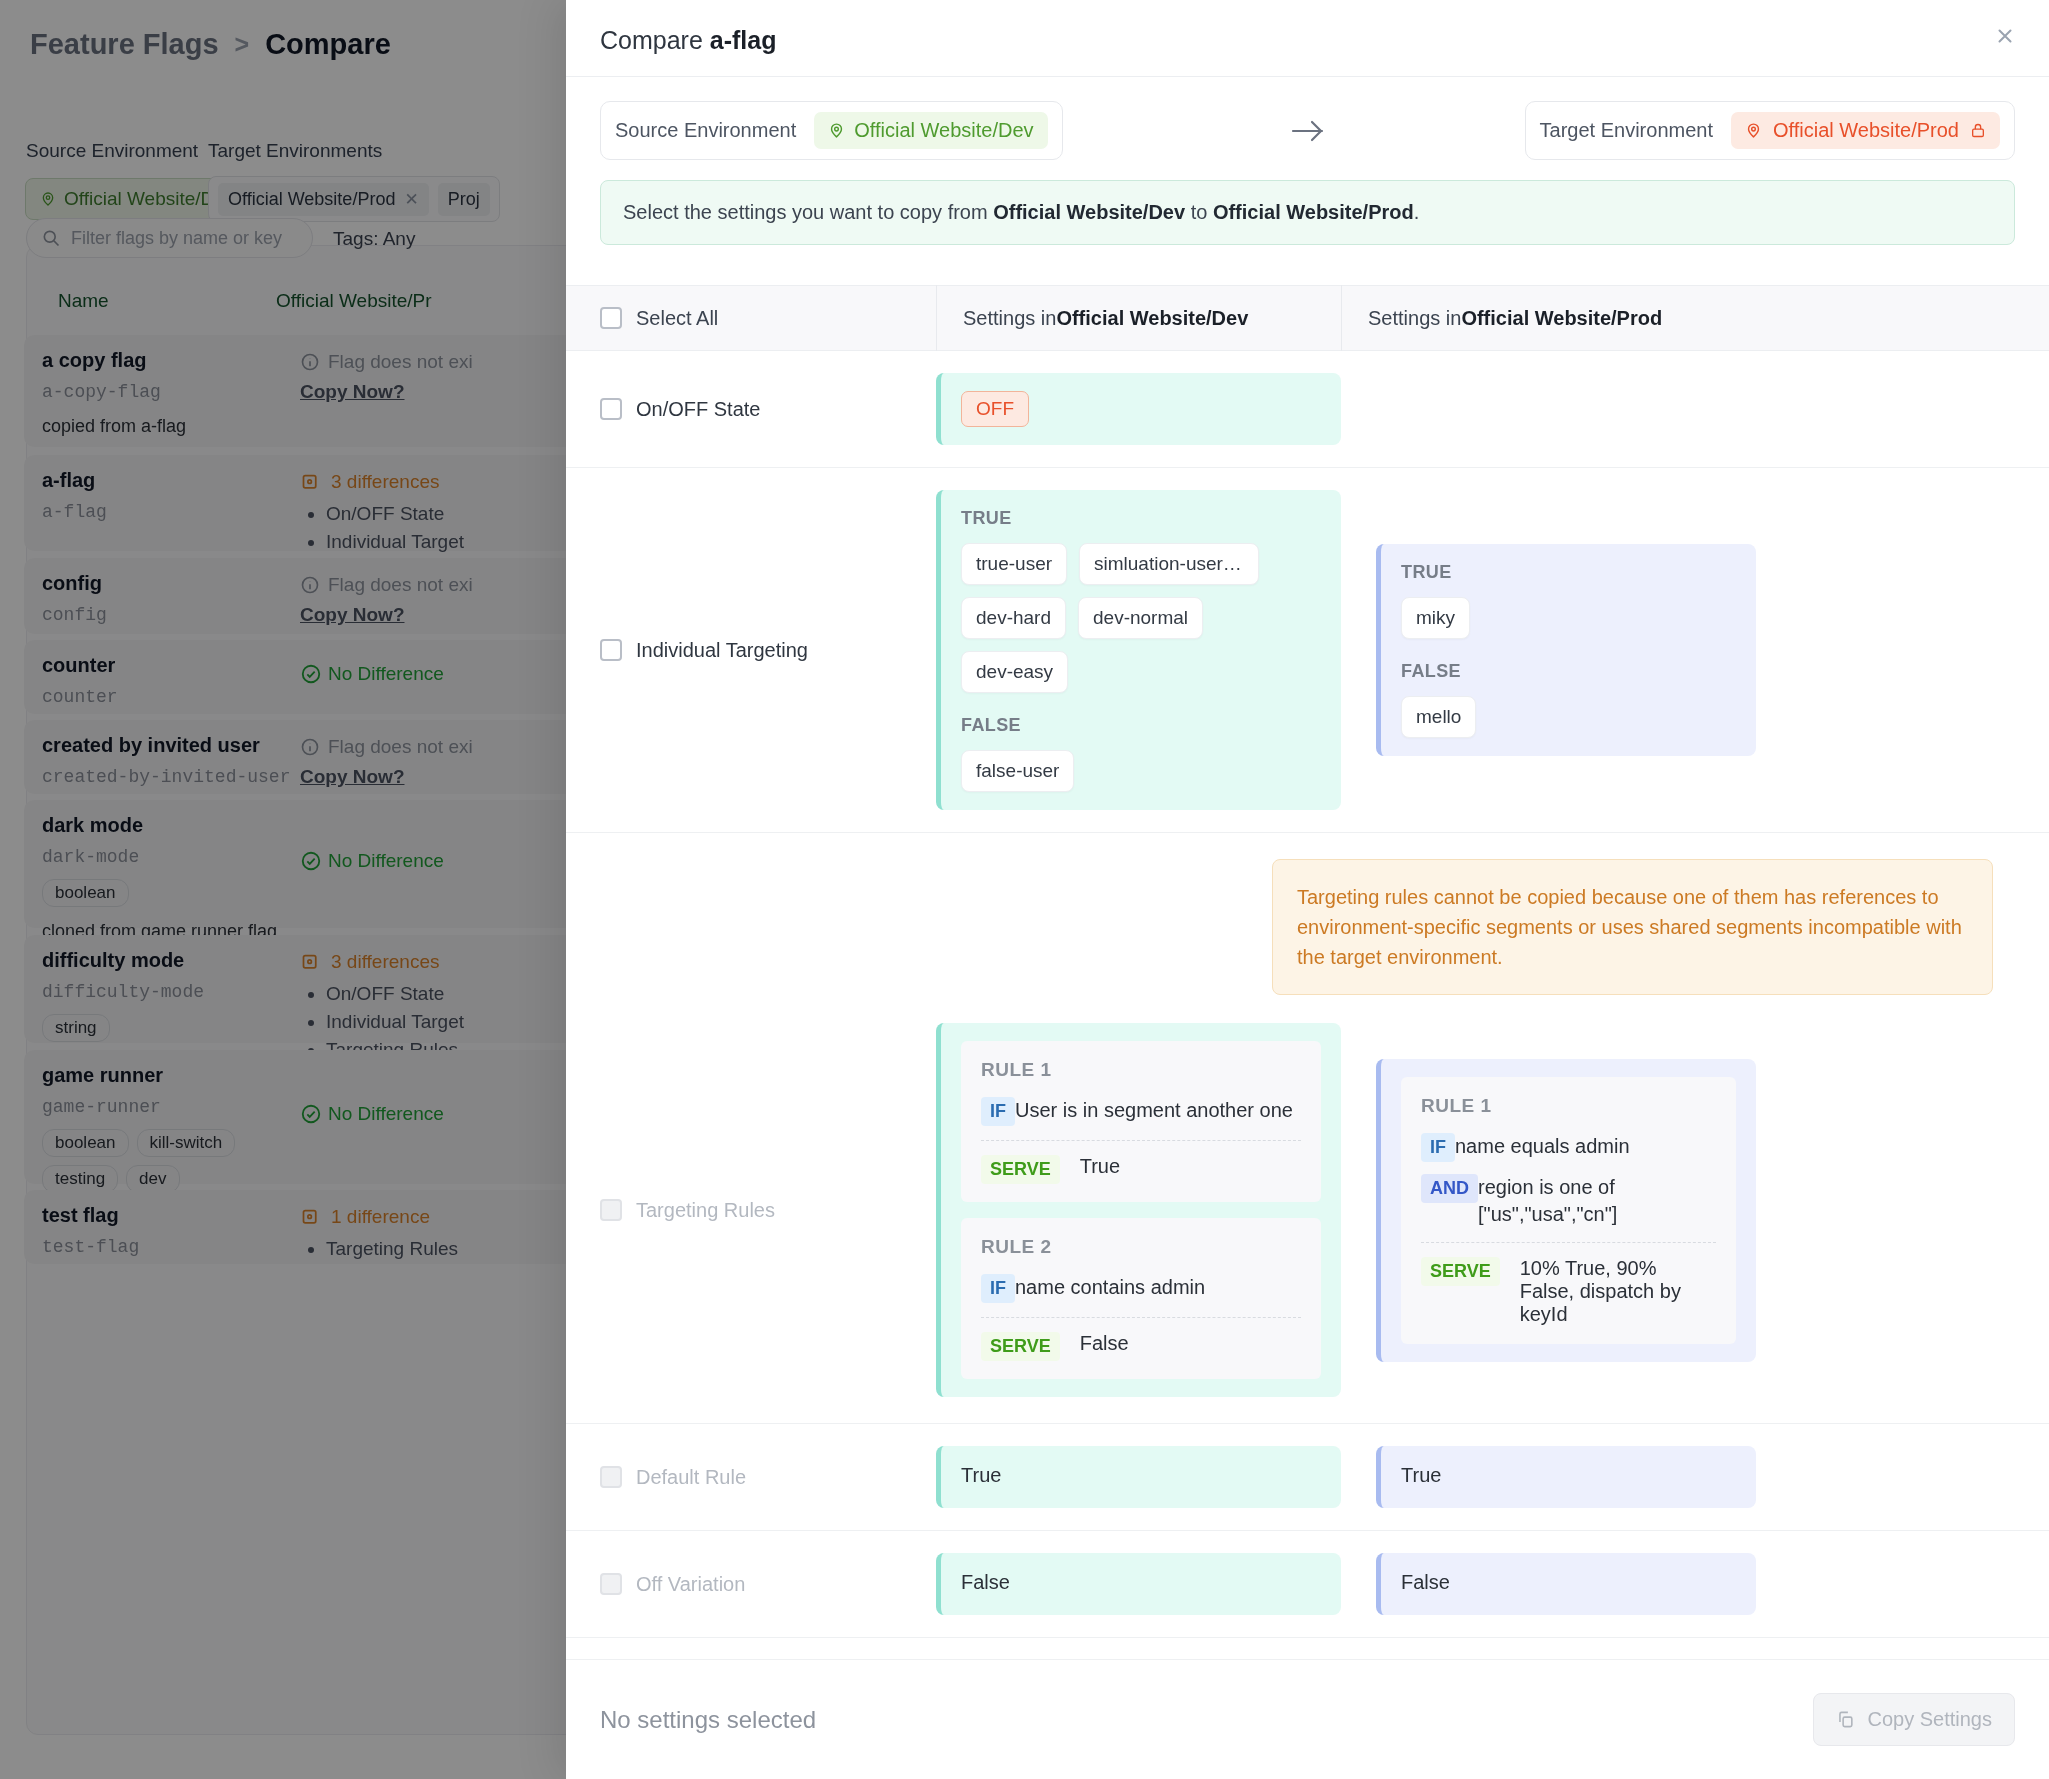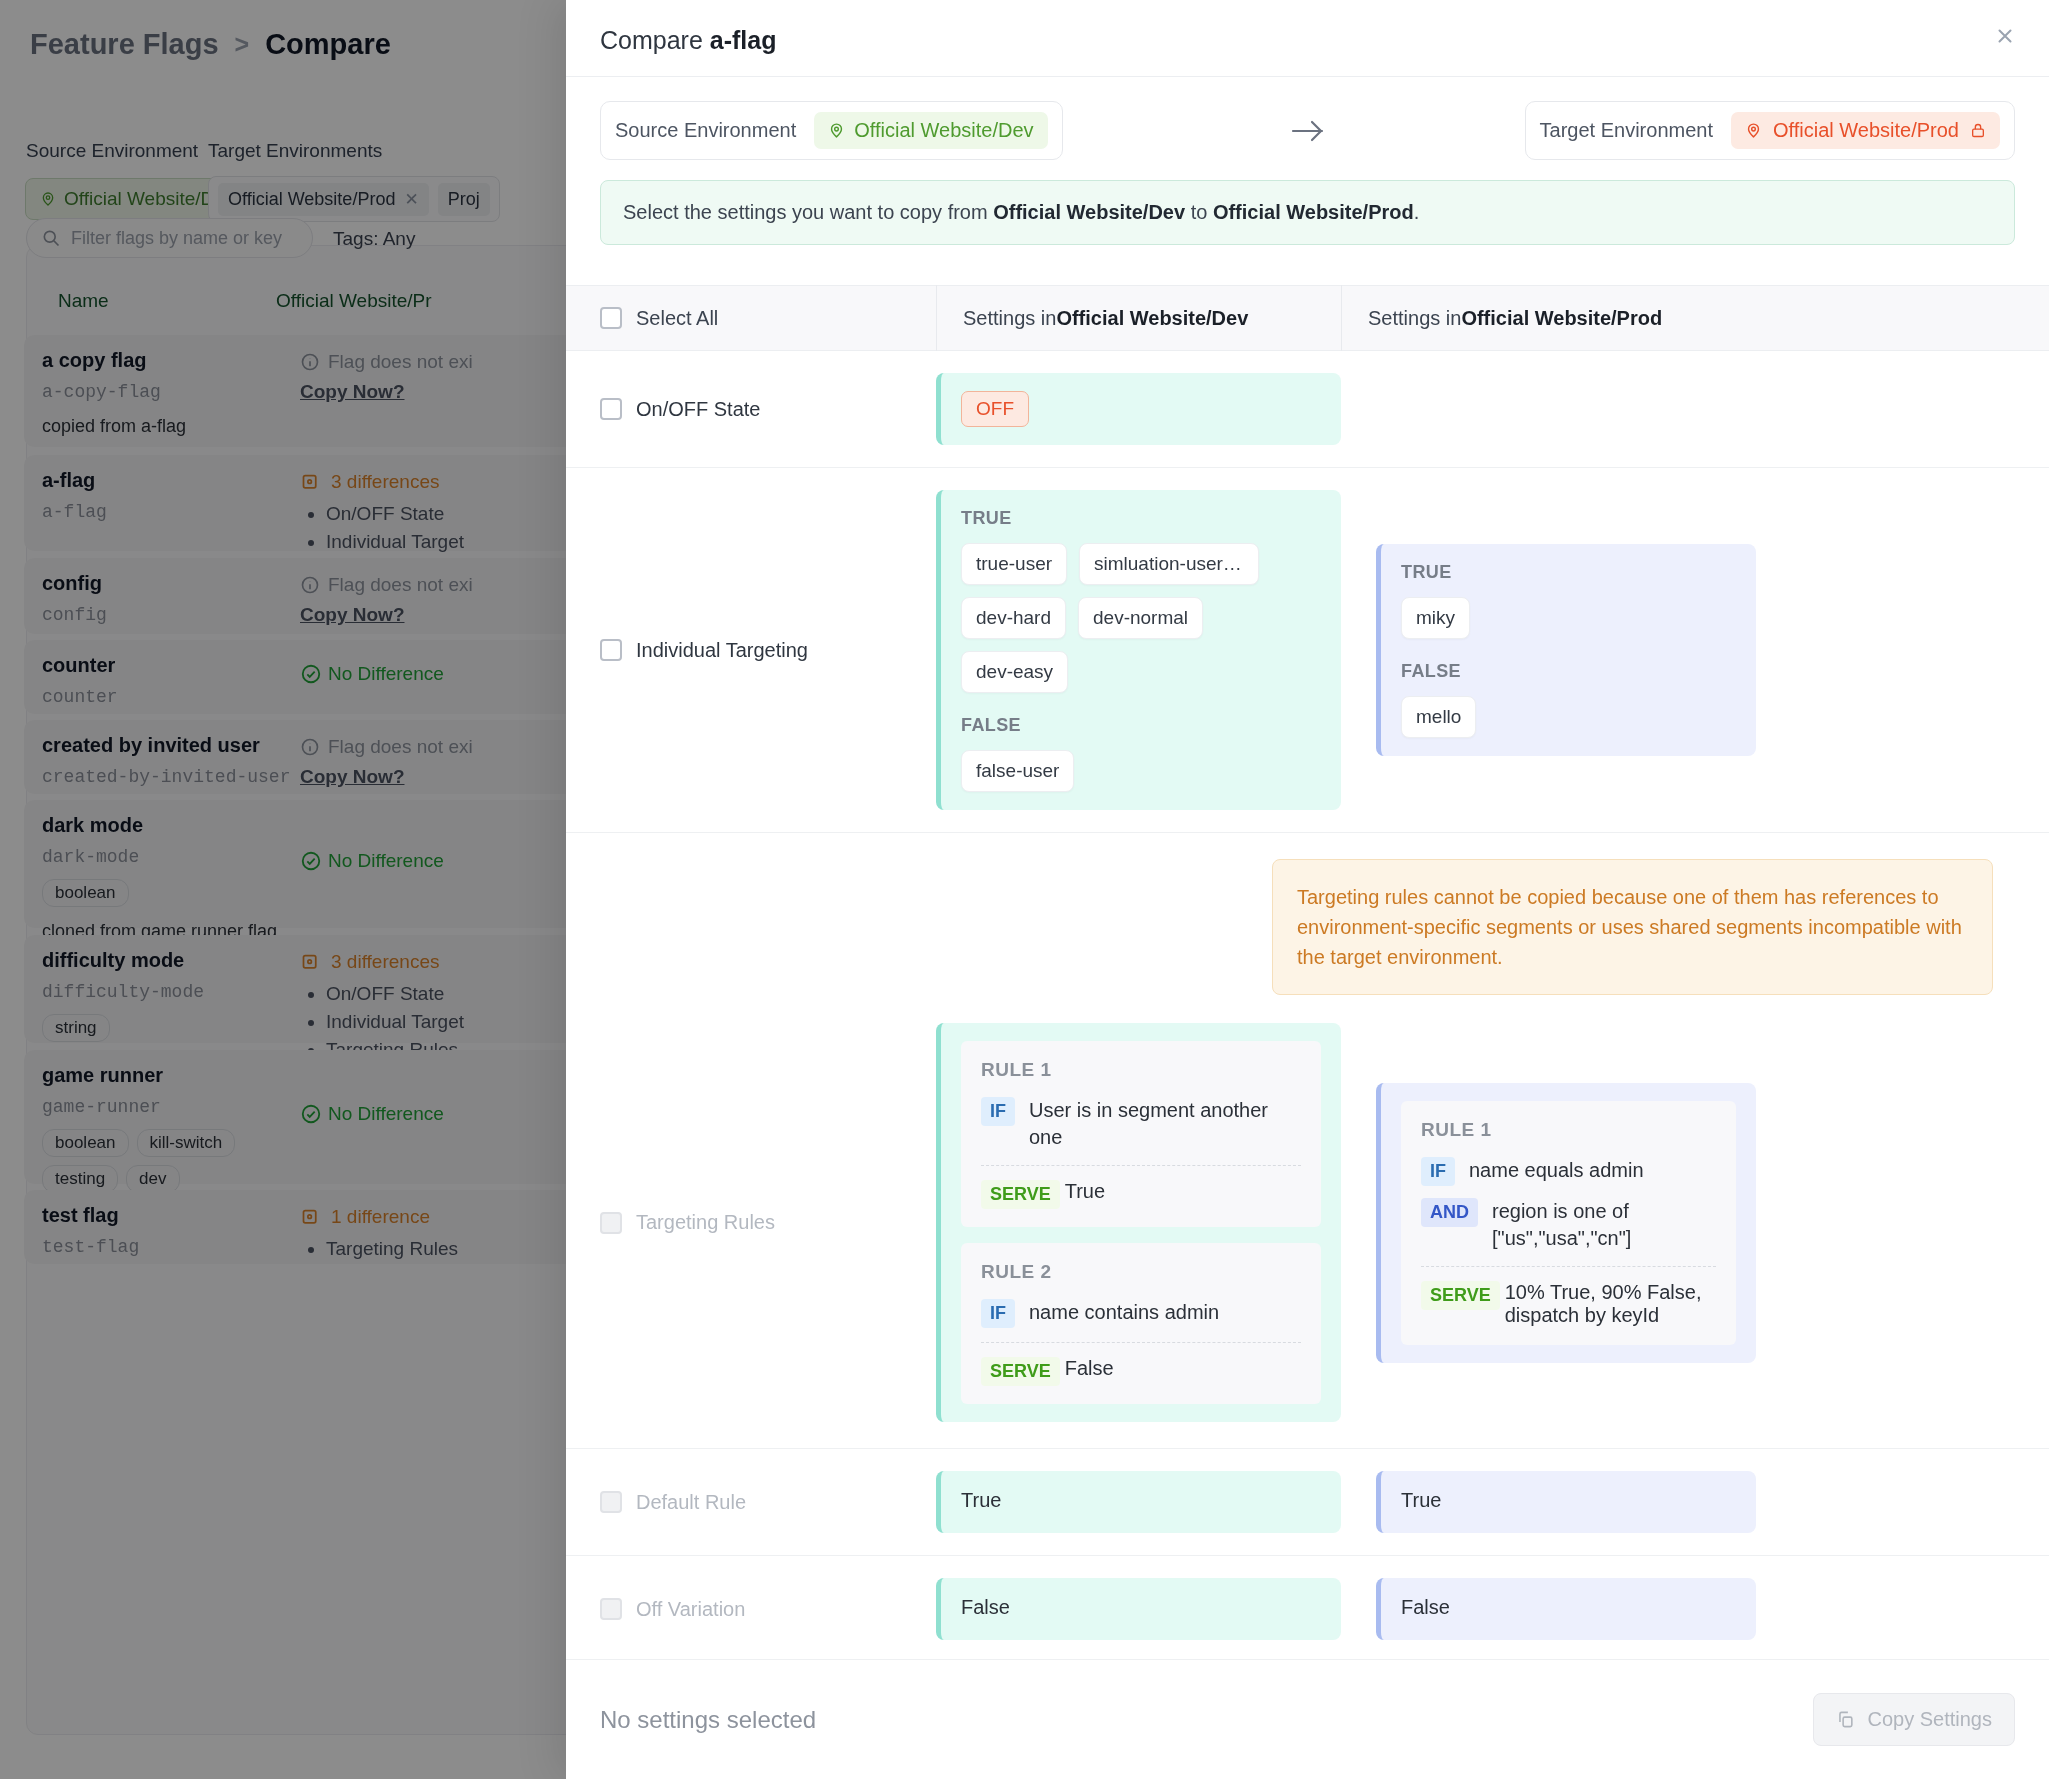--- a/index.html
+++ b/index.html
@@ -193,28 +193,28 @@
   }
   .warn-banner {
     background: #fdf4e6; border: 1px solid #f6dfbb; border-radius: 8px;
     padding: 22px 24px; font-size: 20px; color: #cc7a24; line-height: 1.5;
     margin: 0 28px 0 0;
   }
 
   .rulecard { background: #f8f8fa; border-radius: 6px; padding: 18px 20px; margin-bottom: 16px; }
   .rulecard:last-child { margin-bottom: 0; }
   .rule-hdr { font-size: 19px; color: #8a9099; font-weight: 700; letter-spacing: .5px; margin-bottom: 16px; }
-  .cond { display: flex; align-items: flex-start; gap: 14px; margin-bottom: 12px; }
+  .cond { display: flex; align-items: flex-start; margin-bottom: 12px; }
   .kw { border-radius: 4px; padding: 4px 9px; font-size: 18px; font-weight: 700; flex: none; }
   .kw.if { background: #dfeefd; color: #2b6cb0; }
   .kw.and { background: #dfe6fb; color: #3457c7; }
   .kw.serve { background: #f2faea; color: #3f9c1a; }
   .cond .txt { font-size: 20px; color: #2b3038; line-height: 1.35; }
   .dashed { border-top: 1px dashed #d8dbe0; margin: 14px 0; }
-  .serve-row { display: flex; align-items: flex-start; gap: 5px; }
+  .serve-row { display: flex; align-items: flex-start; gap: 20px; }
 
   .m-foot {
     flex: none; height: 120px; display: flex; align-items: center;
     padding: 0 34px; border-top: 1px solid #eef0f2;
   }
   .foot-note { font-size: 24px; color: #8d939d; }
   .copy-btn {
     margin-left: auto; background: #f3f4f6; border: 1px solid #e7e8ec;
     border-radius: 8px; padding: 14px 22px; font-size: 20px; color: #b0b5bd;
     display: flex; align-items: center; gap: 12px;

